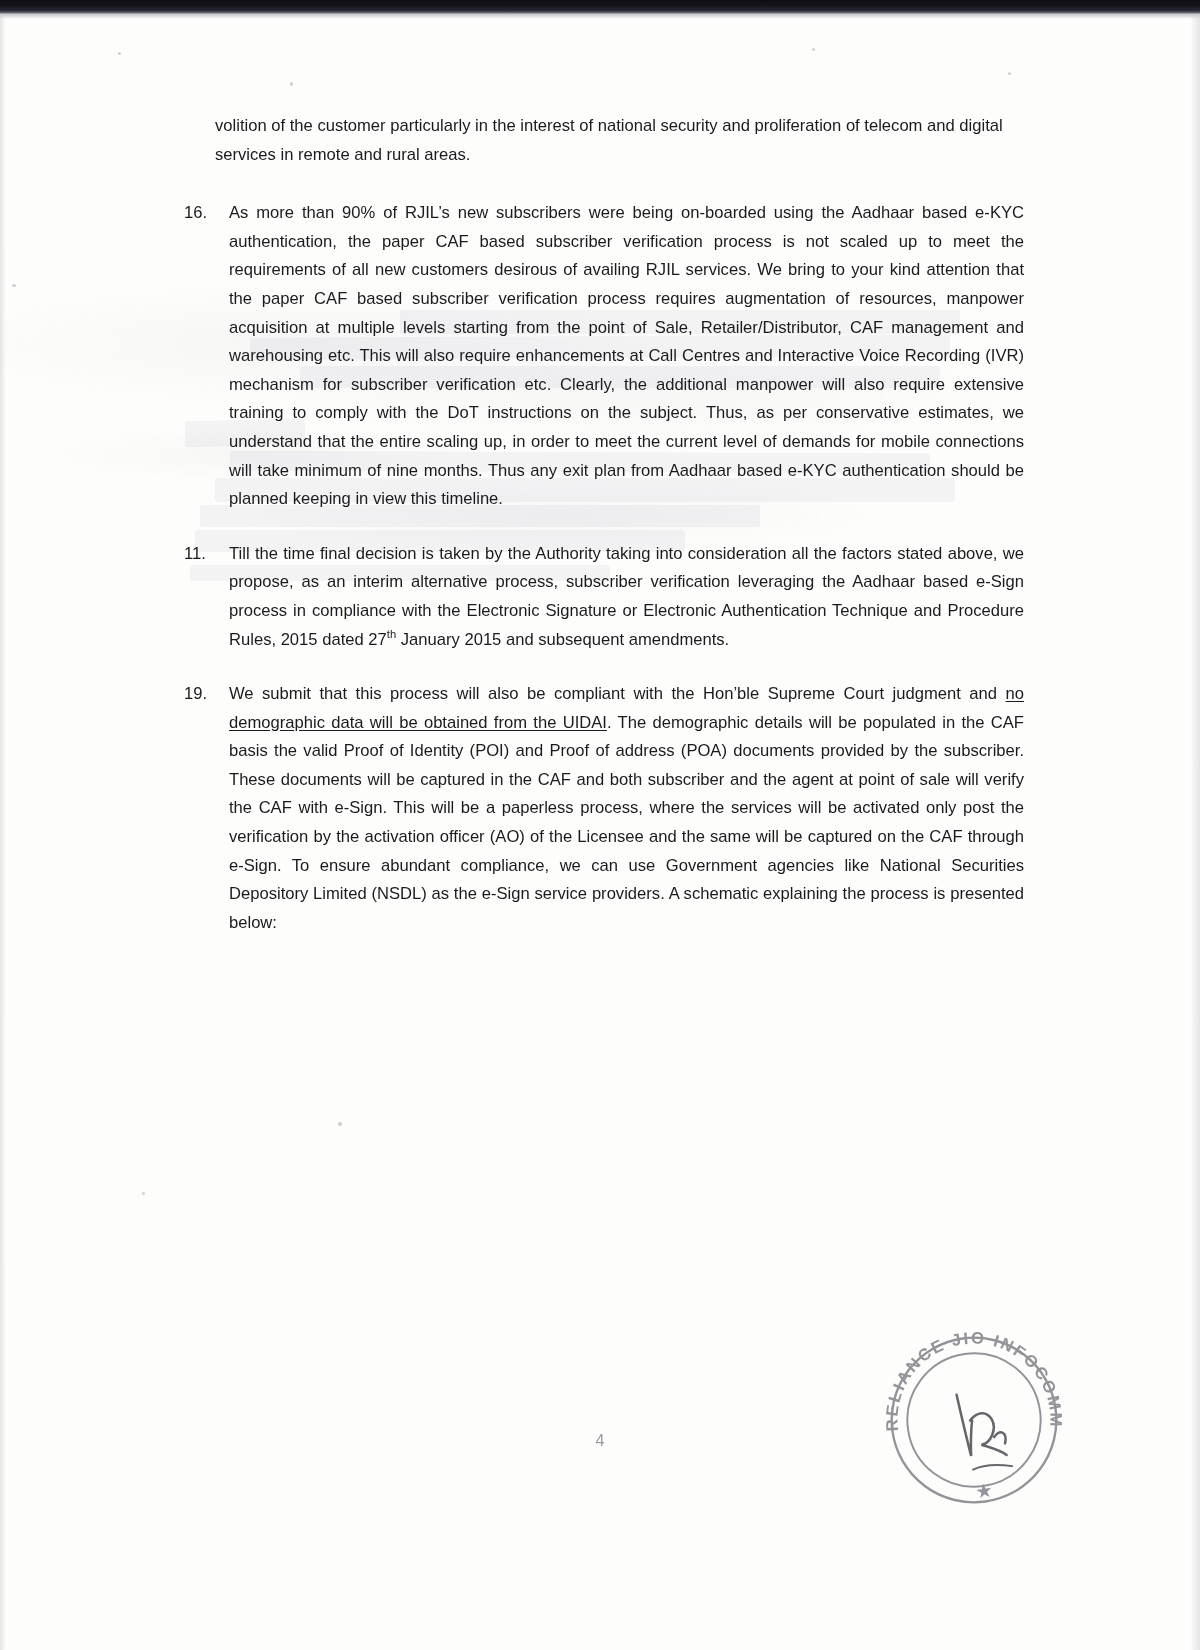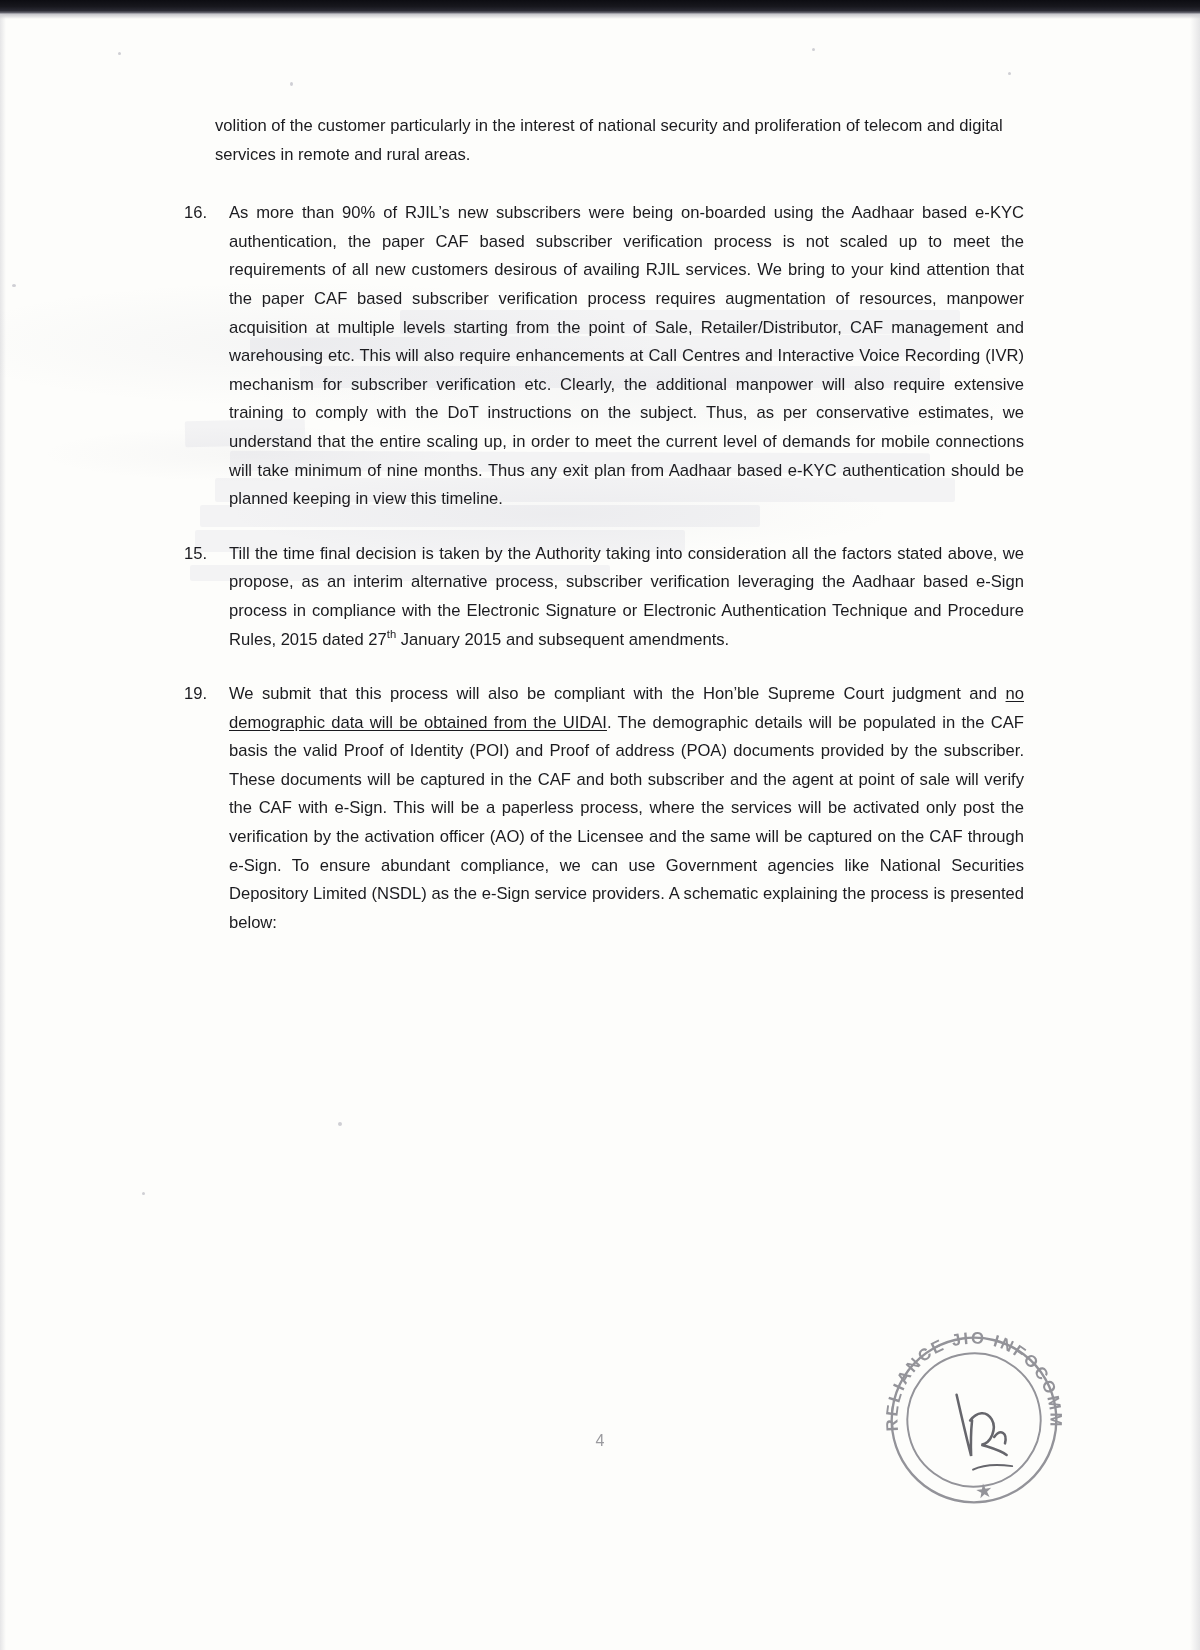--- a/index.html
+++ b/index.html
@@ -187,21 +187,21 @@
     <div class="para continuation">
       <div class="body">volition of the customer particularly in the interest of national security and proliferation of telecom and digital services in remote and rural areas.</div>
     </div>
 
     <div class="para">
       <div class="num">16.</div>
       <div class="body">As more than 90% of RJIL’s new subscribers were being on-boarded using the Aadhaar based e-KYC authentication, the paper CAF based subscriber verification process is not scaled up to meet the requirements of all new customers desirous of availing RJIL services. We bring to your kind attention that the paper CAF based subscriber verification process requires augmentation of resources, manpower acquisition at multiple levels starting from the point of Sale, Retailer/Distributor, CAF management and warehousing etc. This will also require enhancements at Call Centres and Interactive Voice Recording (IVR) mechanism for subscriber verification etc. Clearly, the additional manpower will also require extensive training to comply with the DoT instructions on the subject. Thus, as per conservative estimates, we understand that the entire scaling up, in order to meet the current level of demands for mobile connections will take minimum of nine months. Thus any exit plan from Aadhaar based e-KYC authentication should be planned keeping in view this timeline.</div>
     </div>
 
     <div class="para">
-      <div class="num">15.</div>
+      <div class="num">11.</div>
       <div class="body"><span>Till the time final decision is taken by the Authority taking into consideration all the factors stated above, we propose, as an interim alternative process, subscriber verification leveraging the Aadhaar based e-Sign process in compliance with the Electronic Signature or Electronic Authentication Technique and Procedure Rules, 2015 dated 27</span><sup>th</sup><span> January 2015 and subsequent amendments.</span></div>
     </div>
 
     <div class="para">
       <div class="num">19.</div>
       <div class="body"><span>We submit that this process will also be compliant with the Hon’ble Supreme Court judgment and </span><u>no demographic data will be obtained from the UIDAI</u><span>. The demographic details will be populated in the CAF basis the valid Proof of Identity (POI) and Proof of address (POA) documents provided by the subscriber. These documents will be captured in the CAF and both subscriber and the agent at point of sale will verify the CAF with e-Sign. This will be a paperless process, where the services will be activated only post the verification by the activation officer (AO) of the Licensee and the same will be captured on the CAF through e-Sign. To ensure abundant compliance, we can use Government agencies like National Securities Depository Limited (NSDL) as the e-Sign service providers. A schematic explaining the process is presented below:</span></div>
     </div>
 
   </div>
 

